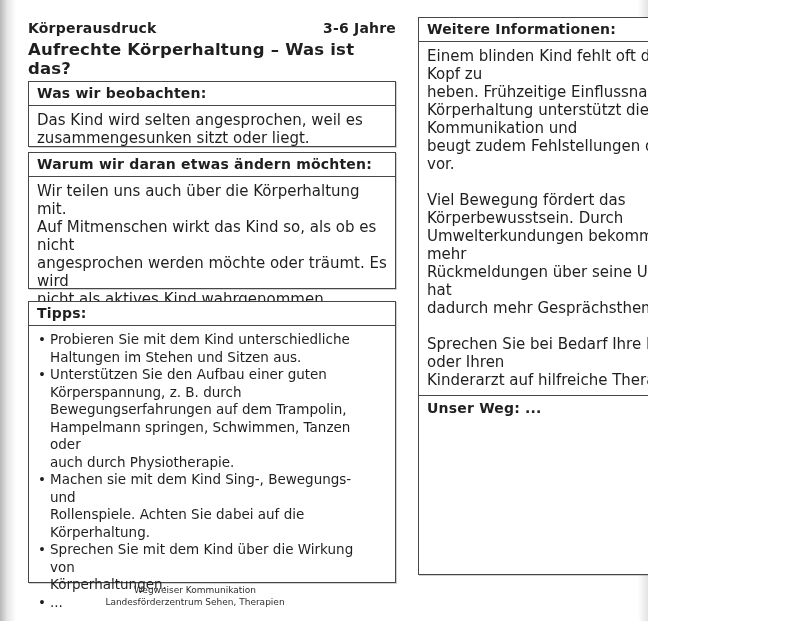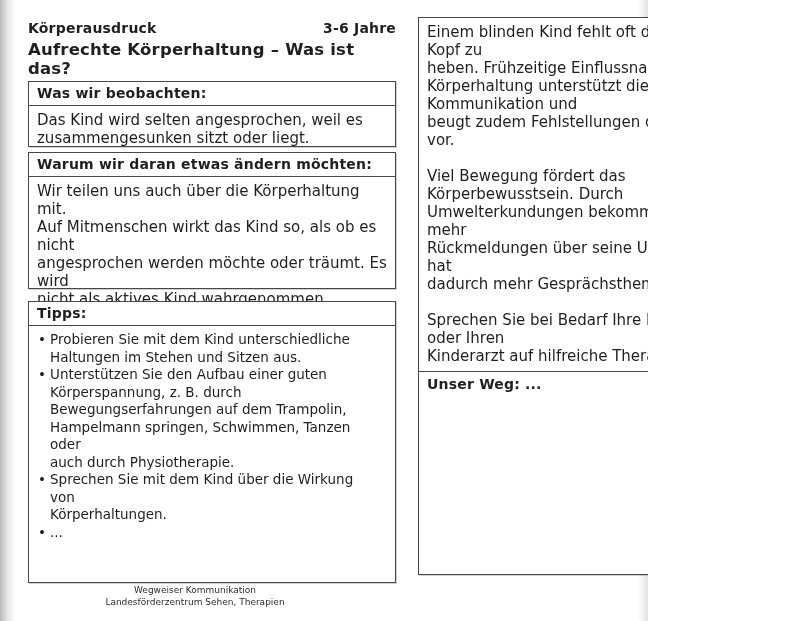--- a/index.html
+++ b/index.html
@@ -121,27 +121,31 @@
   <div class="box box-tips">
     <div class="box-heading">Tipps:</div>
     <ul class="tips-list">
       <li>Probieren Sie mit dem Kind unterschiedliche
 Haltungen im Stehen und Sitzen aus.</li>
       <li>Unterstützen Sie den Aufbau einer guten
 Körperspannung, z. B. durch
 Bewegungserfahrungen auf dem Trampolin,
 Hampelmann springen, Schwimmen, Tanzen oder
 auch durch Physiotherapie.</li>
+      <li>Machen sie mit dem Kind Sing-, Bewegungs- und
+Rollenspiele. Achten Sie dabei auf die
+Körperhaltung.</li>
       <li>Sprechen Sie mit dem Kind über die Wirkung von
 Körperhaltungen.</li>
       <li>...</li>
     </ul>
   </div>
 
   <div class="box box-info">
+    <div class="box-heading">Weitere Informationen:</div>
     <div class="box-body">Einem blinden Kind fehlt oft der Anreiz, den Kopf zu
 heben. Frühzeitige Einflussnahme auf die
 Körperhaltung unterstützt die Kommunikation und
 beugt zudem Fehlstellungen der Wirbelsäule vor.
 
 Viel Bewegung fördert das Körperbewusstsein. Durch
 Umwelterkundungen bekommt das Kind mehr
 Rückmeldungen über seine Umgebung und hat
 dadurch mehr Gesprächsthemen.
 

